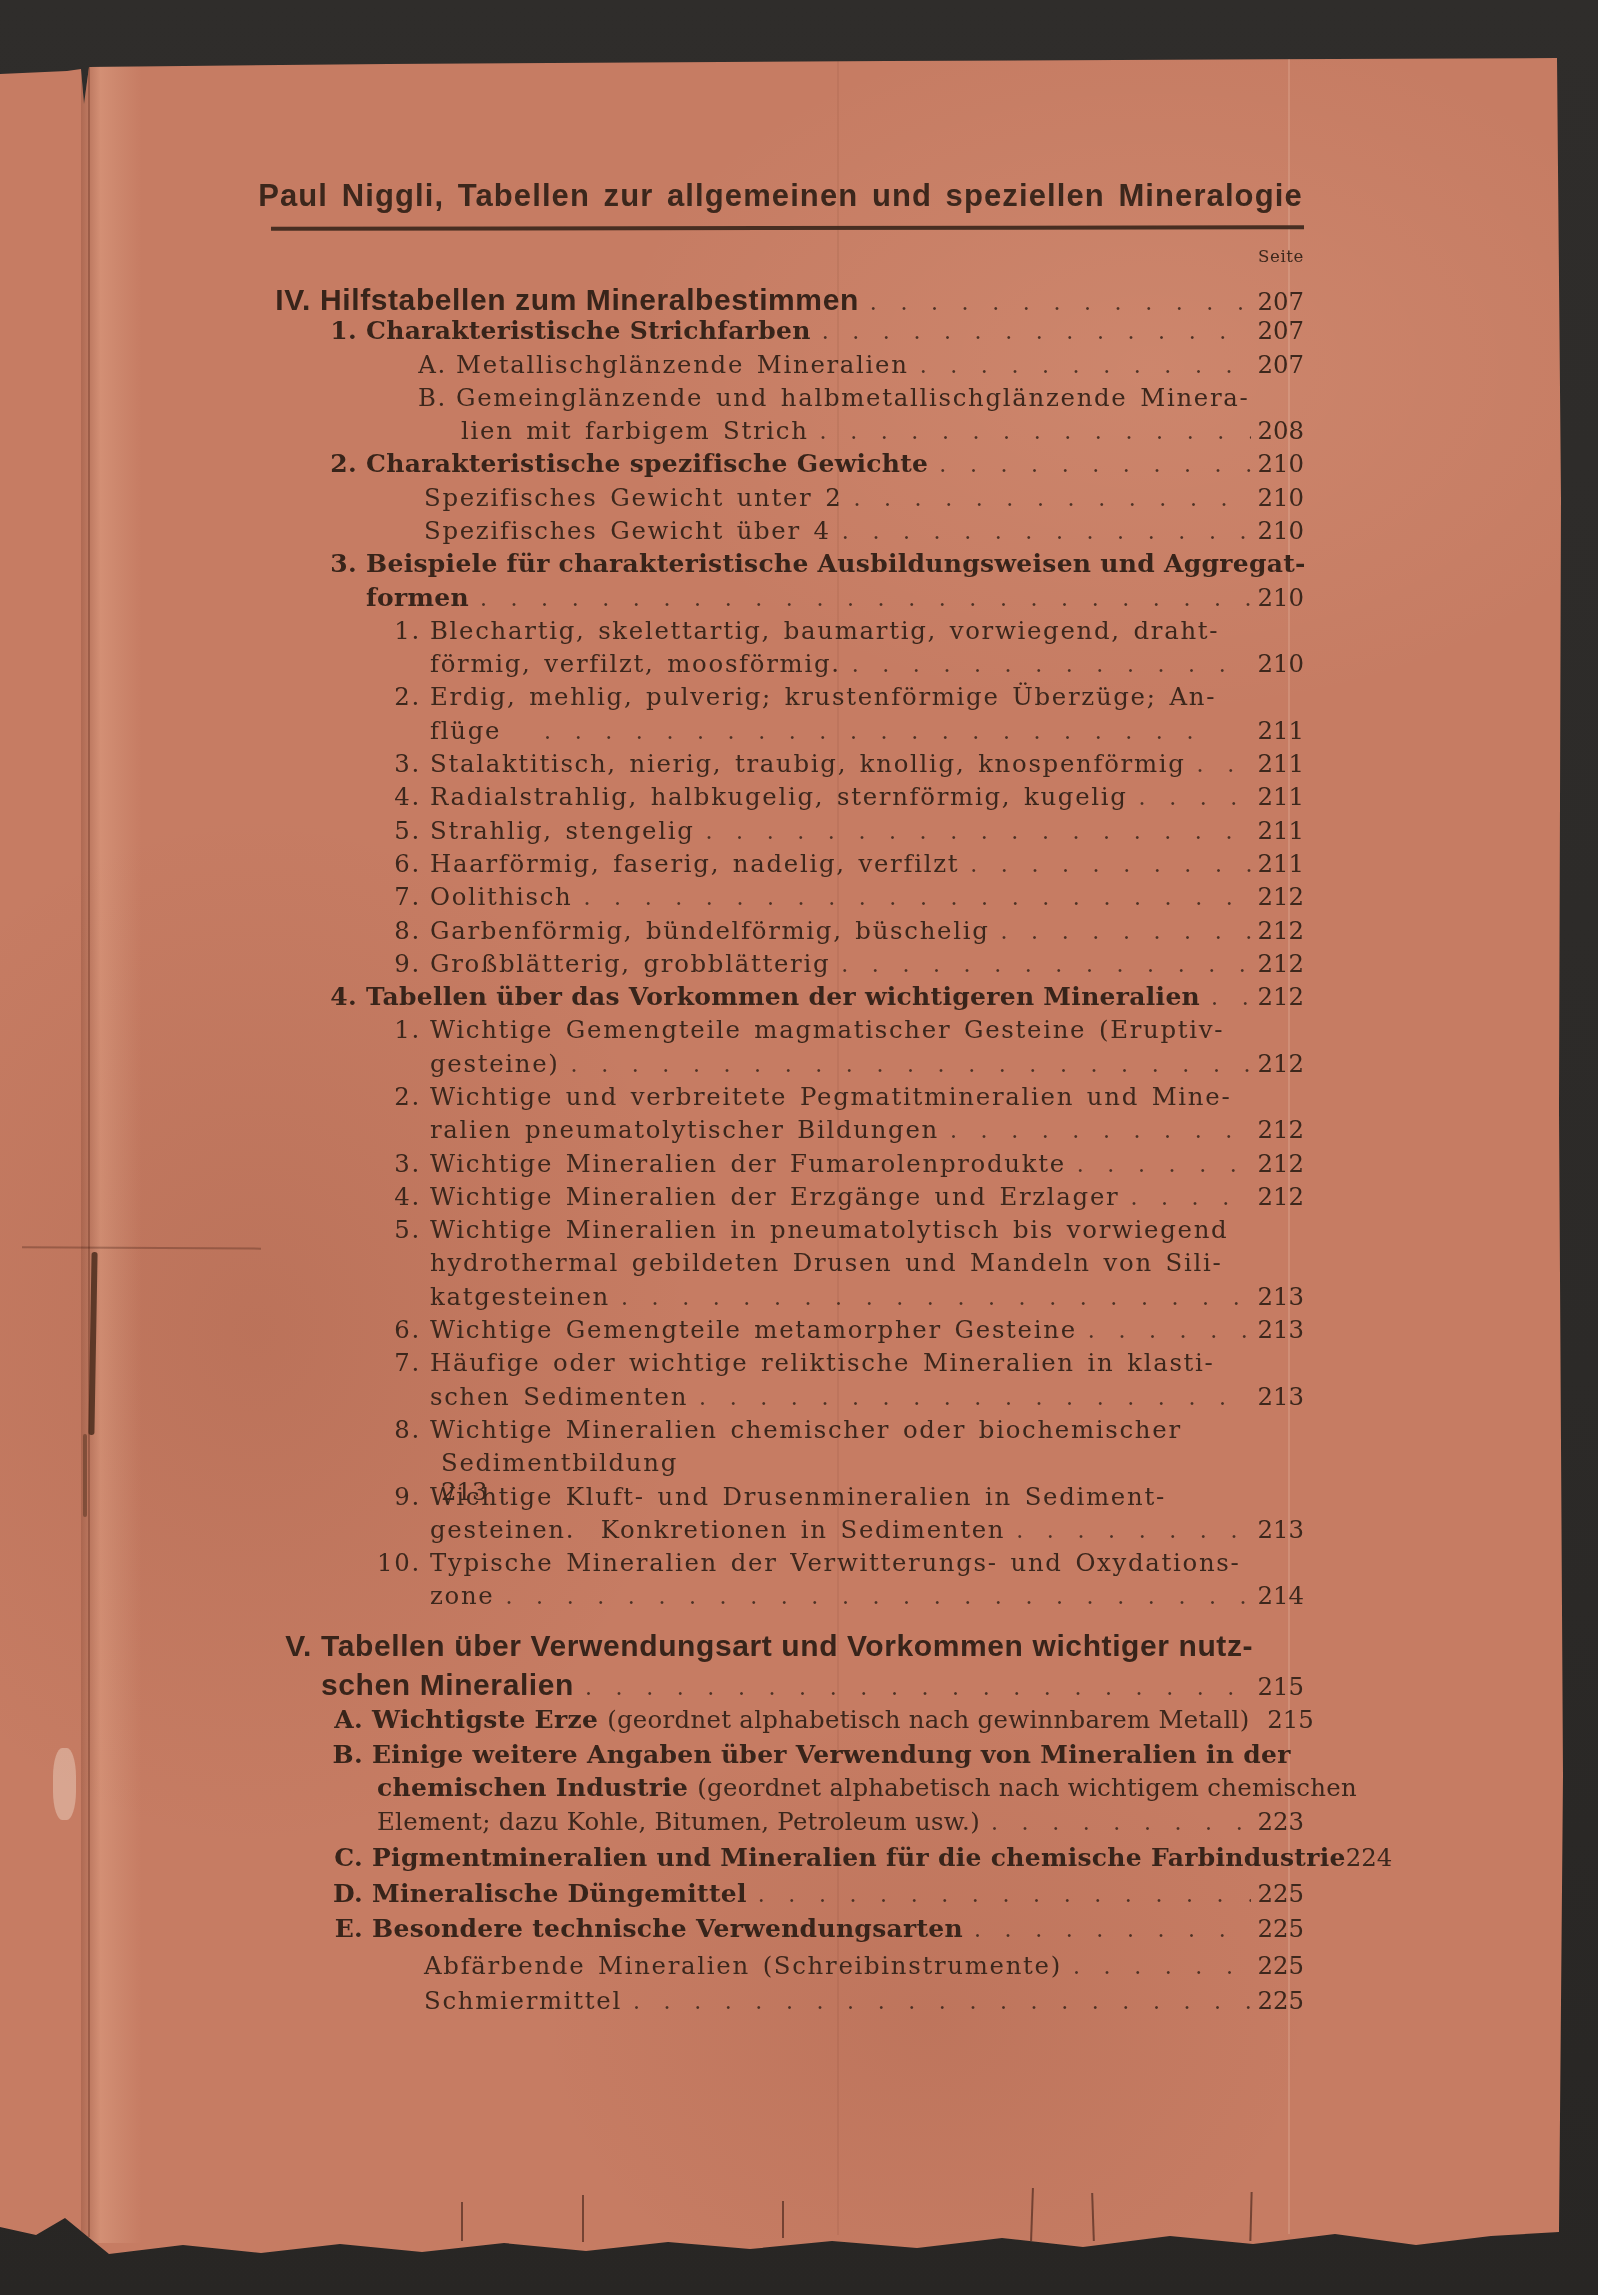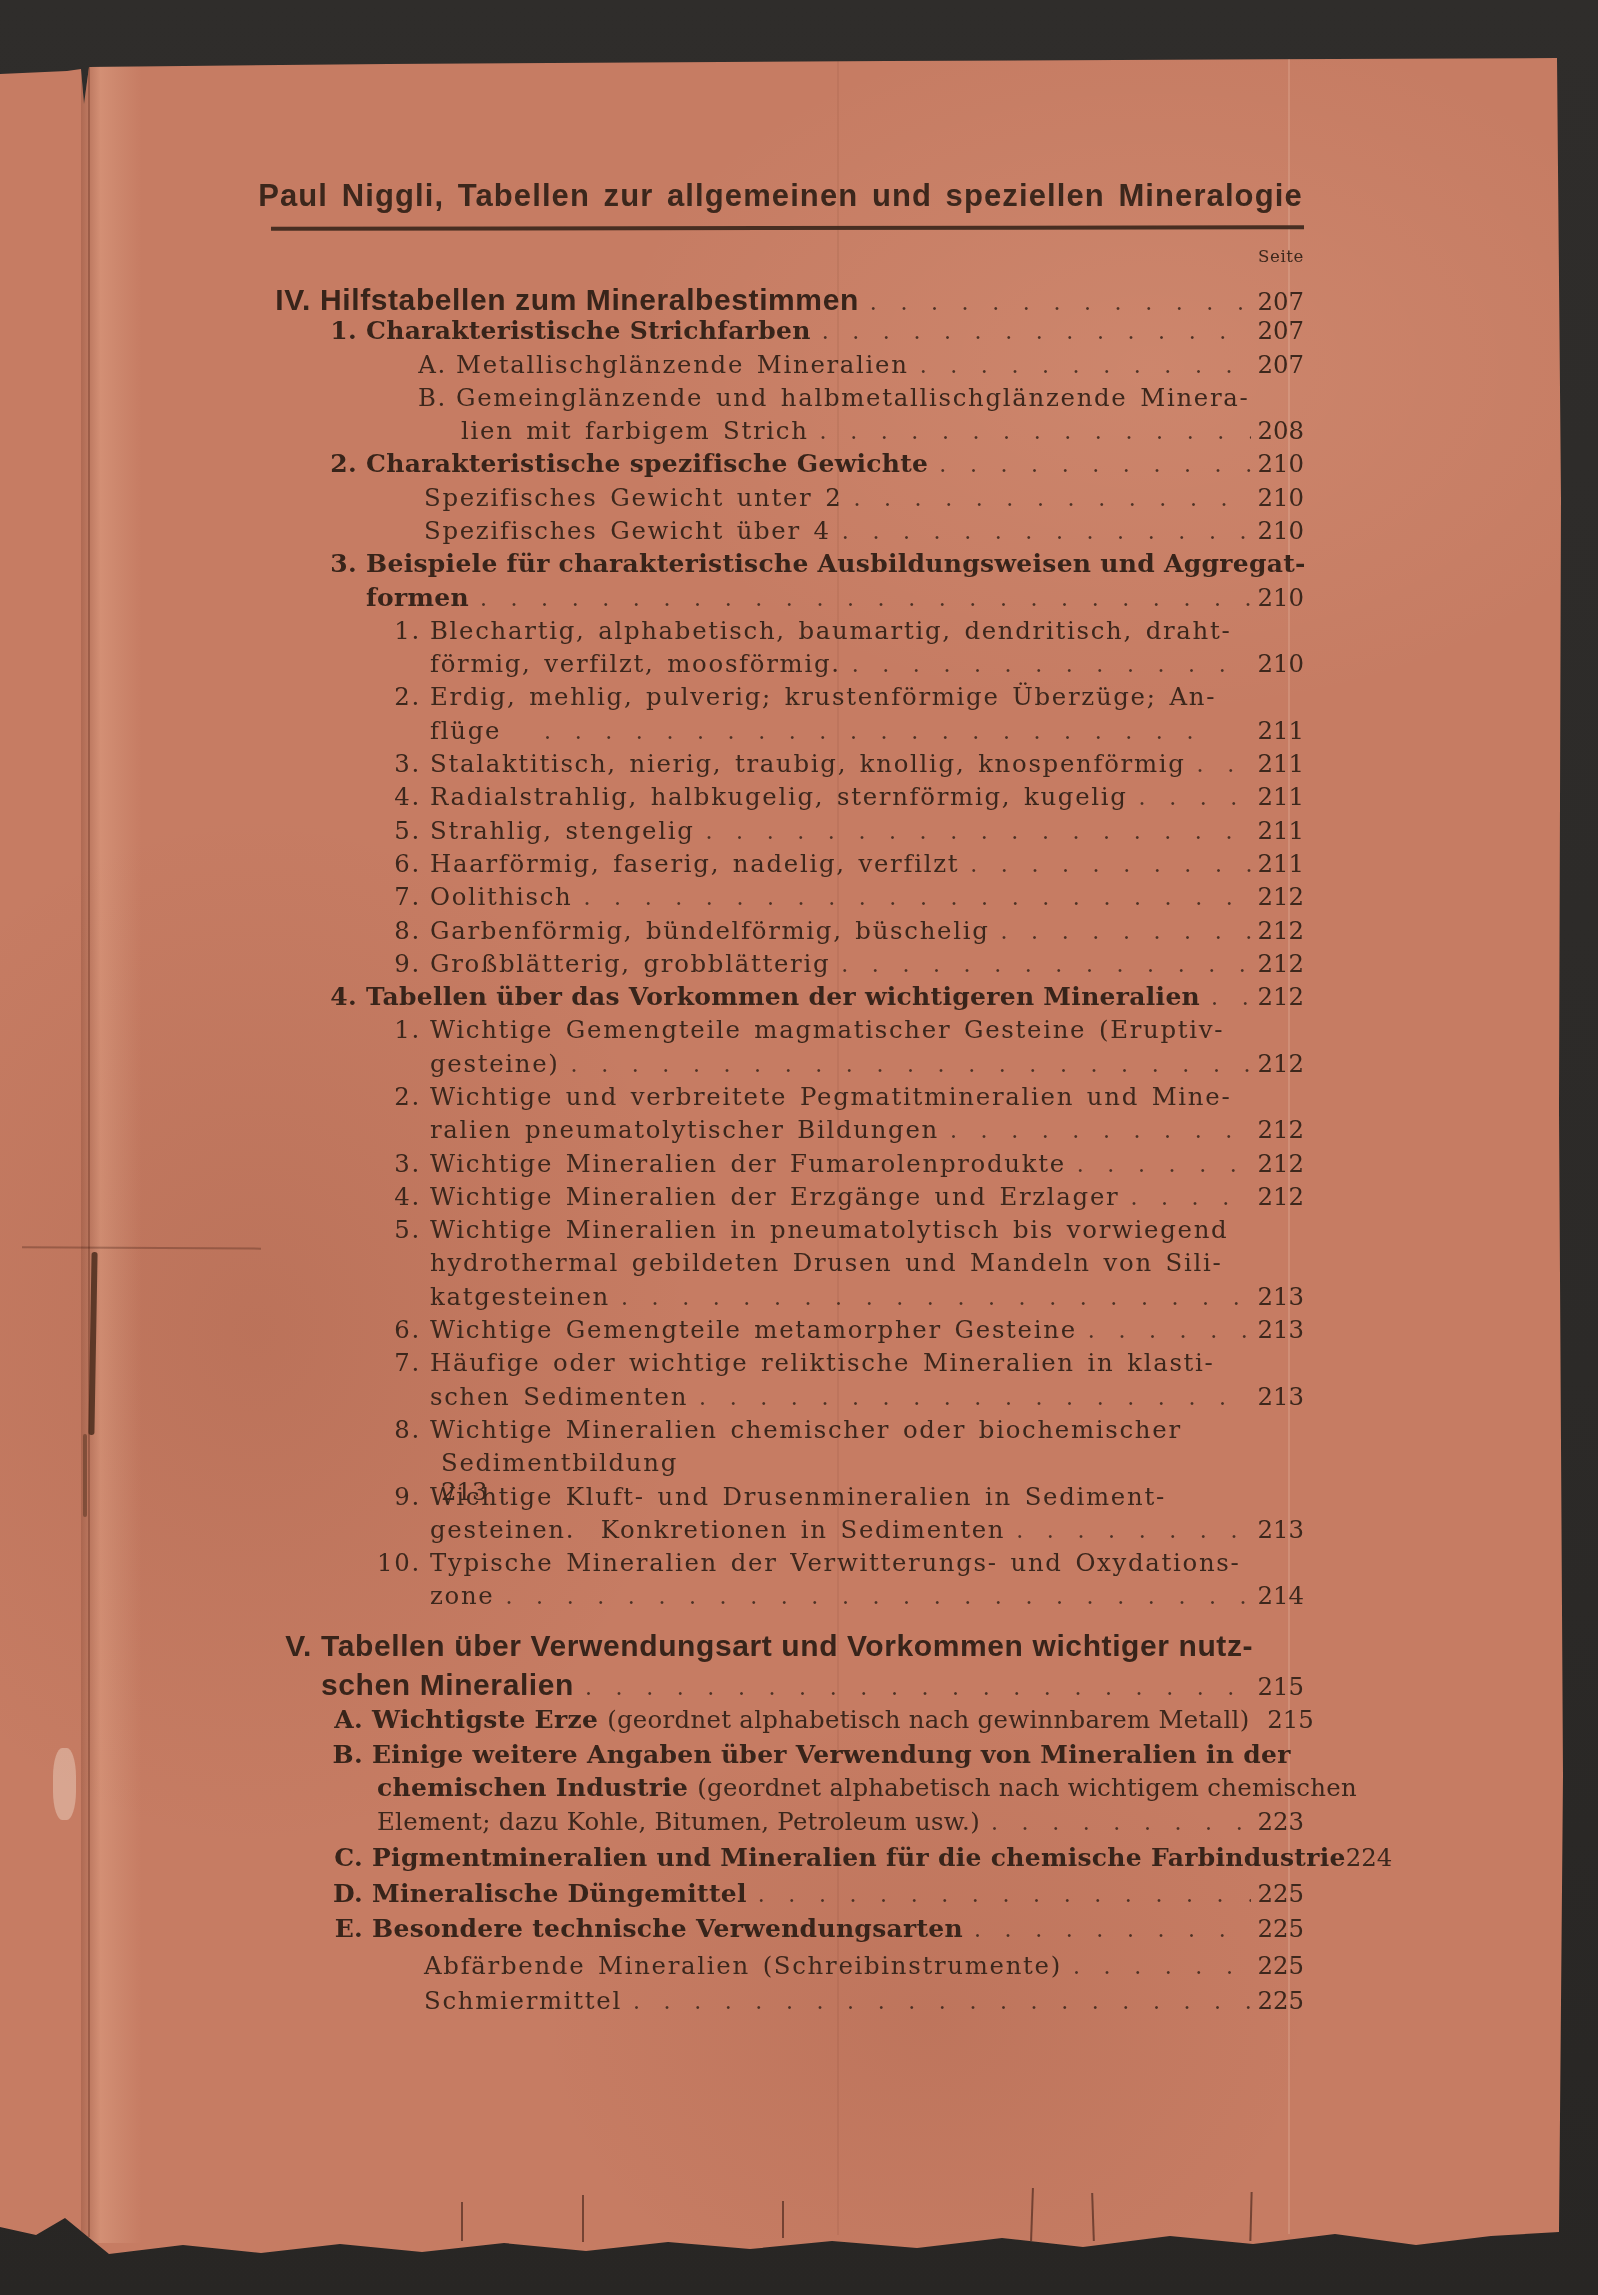--- a/index.html
+++ b/index.html
@@ -100,21 +100,21 @@
       <div class="row" style="top: 283px; left: 256px; right: 294px;"><span class="lbl s-hs" style="width: 64px;">IV.</span><span class="seg s-hs">Hilfstabellen zum Mineralbestimmen</span><span class="leader">. . . . . . . . . . . . . . . . . . . . . . . . . . . . . . . . . . . . . . . . . . . . . . . . . . . . . . . . . . . .</span><span class="pg">207</span></div>
       <div class="row" style="top: 316px; left: 323px; right: 294px;"><span class="lbl s-hb" style="width: 43px;">1.</span><span class="seg s-hb">Charakteristische Strichfarben</span><span class="leader">. . . . . . . . . . . . . . . . . . . . . . . . . . . . . . . . . . . . . . . . . . . . . . . . . . . . . . . . . . . .</span><span class="pg">207</span></div>
       <div class="row" style="top: 350px; left: 412px; right: 294px;"><span class="lbl s-sp" style="width: 44px;">A.</span><span class="seg s-sp">Metallischglänzende Mineralien</span><span class="leader">. . . . . . . . . . . . . . . . . . . . . . . . . . . . . . . . . . . . . . . . . . . . . . . . . . . . . . . . . . . .</span><span class="pg">207</span></div>
       <div class="row" style="top: 383px; left: 412px; right: 294px;"><span class="lbl s-sp" style="width: 44px;">B.</span><span class="seg s-sp">Gemeinglänzende und halbmetallischglänzende Minera-</span></div>
       <div class="row" style="top: 416px; left: 461px; right: 294px;"><span class="seg s-sp">lien mit farbigem Strich</span><span class="leader">. . . . . . . . . . . . . . . . . . . . . . . . . . . . . . . . . . . . . . . . . . . . . . . . . . . . . . . . . . . .</span><span class="pg">208</span></div>
       <div class="row" style="top: 449px; left: 323px; right: 294px;"><span class="lbl s-hb" style="width: 43px;">2.</span><span class="seg s-hb">Charakteristische spezifische Gewichte</span><span class="leader">. . . . . . . . . . . . . . . . . . . . . . . . . . . . . . . . . . . . . . . . . . . . . . . . . . . . . . . . . . . .</span><span class="pg">210</span></div>
       <div class="row" style="top: 483px; left: 424px; right: 294px;"><span class="seg s-sp">Spezifisches Gewicht unter 2</span><span class="leader">. . . . . . . . . . . . . . . . . . . . . . . . . . . . . . . . . . . . . . . . . . . . . . . . . . . . . . . . . . . .</span><span class="pg">210</span></div>
       <div class="row" style="top: 516px; left: 424px; right: 294px;"><span class="seg s-sp">Spezifisches Gewicht über 4</span><span class="leader">. . . . . . . . . . . . . . . . . . . . . . . . . . . . . . . . . . . . . . . . . . . . . . . . . . . . . . . . . . . .</span><span class="pg">210</span></div>
       <div class="row" style="top: 549px; left: 323px; right: 294px;"><span class="lbl s-hb" style="width: 43px;">3.</span><span class="seg s-hb">Beispiele für charakteristische Ausbildungsweisen und Aggregat-</span></div>
       <div class="row" style="top: 583px; left: 366px; right: 294px;"><span class="seg s-hb">formen</span><span class="leader">. . . . . . . . . . . . . . . . . . . . . . . . . . . . . . . . . . . . . . . . . . . . . . . . . . . . . . . . . . . .</span><span class="pg">210</span></div>
-      <div class="row" style="top: 616px; left: 373px; right: 294px;"><span class="lbl s-sp" style="width: 57px;">1.</span><span class="seg s-sp">Blechartig, alphabetisch, baumartig, dendritisch, draht-</span></div>
+      <div class="row" style="top: 616px; left: 373px; right: 294px;"><span class="lbl s-sp" style="width: 57px;">1.</span><span class="seg s-sp">Blechartig, skelettartig, baumartig, vorwiegend, draht-</span></div>
       <div class="row" style="top: 649px; left: 430px; right: 294px;"><span class="seg s-sp">förmig, verfilzt, moosförmig.</span><span class="leader">. . . . . . . . . . . . . . . . . . . . . . . . . . . . . . . . . . . . . . . . . . . . . . . . . . . . . . . . . . . .</span><span class="pg">210</span></div>
       <div class="row" style="top: 682px; left: 373px; right: 294px;"><span class="lbl s-sp" style="width: 57px;">2.</span><span class="seg s-sp">Erdig, mehlig, pulverig; krustenförmige Überzüge; An-</span></div>
       <div class="row" style="top: 716px; left: 430px; right: 294px; gap: 32px;"><span class="seg s-sp">flüge</span><span class="leader">. . . . . . . . . . . . . . . . . . . . . . . . . . . . . . . . . . . . . . . . . . . . . . . . . . . . . . . . . . . .</span><span class="pg">211</span></div>
       <div class="row" style="top: 749px; left: 373px; right: 294px;"><span class="lbl s-sp" style="width: 57px;">3.</span><span class="seg s-sp">Stalaktitisch, nierig, traubig, knollig, knospenförmig</span><span class="leader">. . . . . . . . . . . . . . . . . . . . . . . . . . . . . . . . . . . . . . . . . . . . . . . . . . . . . . . . . . . .</span><span class="pg">211</span></div>
       <div class="row" style="top: 782px; left: 373px; right: 294px;"><span class="lbl s-sp" style="width: 57px;">4.</span><span class="seg s-sp">Radialstrahlig, halbkugelig, sternförmig, kugelig</span><span class="leader">. . . . . . . . . . . . . . . . . . . . . . . . . . . . . . . . . . . . . . . . . . . . . . . . . . . . . . . . . . . .</span><span class="pg">211</span></div>
       <div class="row" style="top: 816px; left: 373px; right: 294px;"><span class="lbl s-sp" style="width: 57px;">5.</span><span class="seg s-sp">Strahlig, stengelig</span><span class="leader">. . . . . . . . . . . . . . . . . . . . . . . . . . . . . . . . . . . . . . . . . . . . . . . . . . . . . . . . . . . .</span><span class="pg">211</span></div>
       <div class="row" style="top: 849px; left: 373px; right: 294px;"><span class="lbl s-sp" style="width: 57px;">6.</span><span class="seg s-sp">Haarförmig, faserig, nadelig, verfilzt</span><span class="leader">. . . . . . . . . . . . . . . . . . . . . . . . . . . . . . . . . . . . . . . . . . . . . . . . . . . . . . . . . . . .</span><span class="pg">211</span></div>
       <div class="row" style="top: 882px; left: 373px; right: 294px;"><span class="lbl s-sp" style="width: 57px;">7.</span><span class="seg s-sp">Oolithisch</span><span class="leader">. . . . . . . . . . . . . . . . . . . . . . . . . . . . . . . . . . . . . . . . . . . . . . . . . . . . . . . . . . . .</span><span class="pg">212</span></div>
       <div class="row" style="top: 916px; left: 373px; right: 294px;"><span class="lbl s-sp" style="width: 57px;">8.</span><span class="seg s-sp">Garbenförmig, bündelförmig, büschelig</span><span class="leader">. . . . . . . . . . . . . . . . . . . . . . . . . . . . . . . . . . . . . . . . . . . . . . . . . . . . . . . . . . . .</span><span class="pg">212</span></div>
       <div class="row" style="top: 949px; left: 373px; right: 294px;"><span class="lbl s-sp" style="width: 57px;">9.</span><span class="seg s-sp">Großblätterig, grobblätterig</span><span class="leader">. . . . . . . . . . . . . . . . . . . . . . . . . . . . . . . . . . . . . . . . . . . . . . . . . . . . . . . . . . . .</span><span class="pg">212</span></div>

